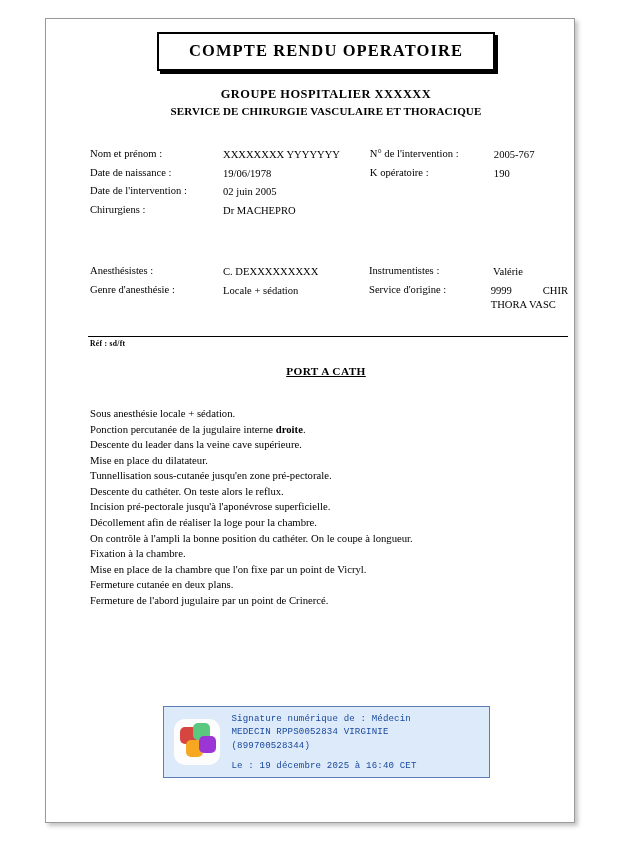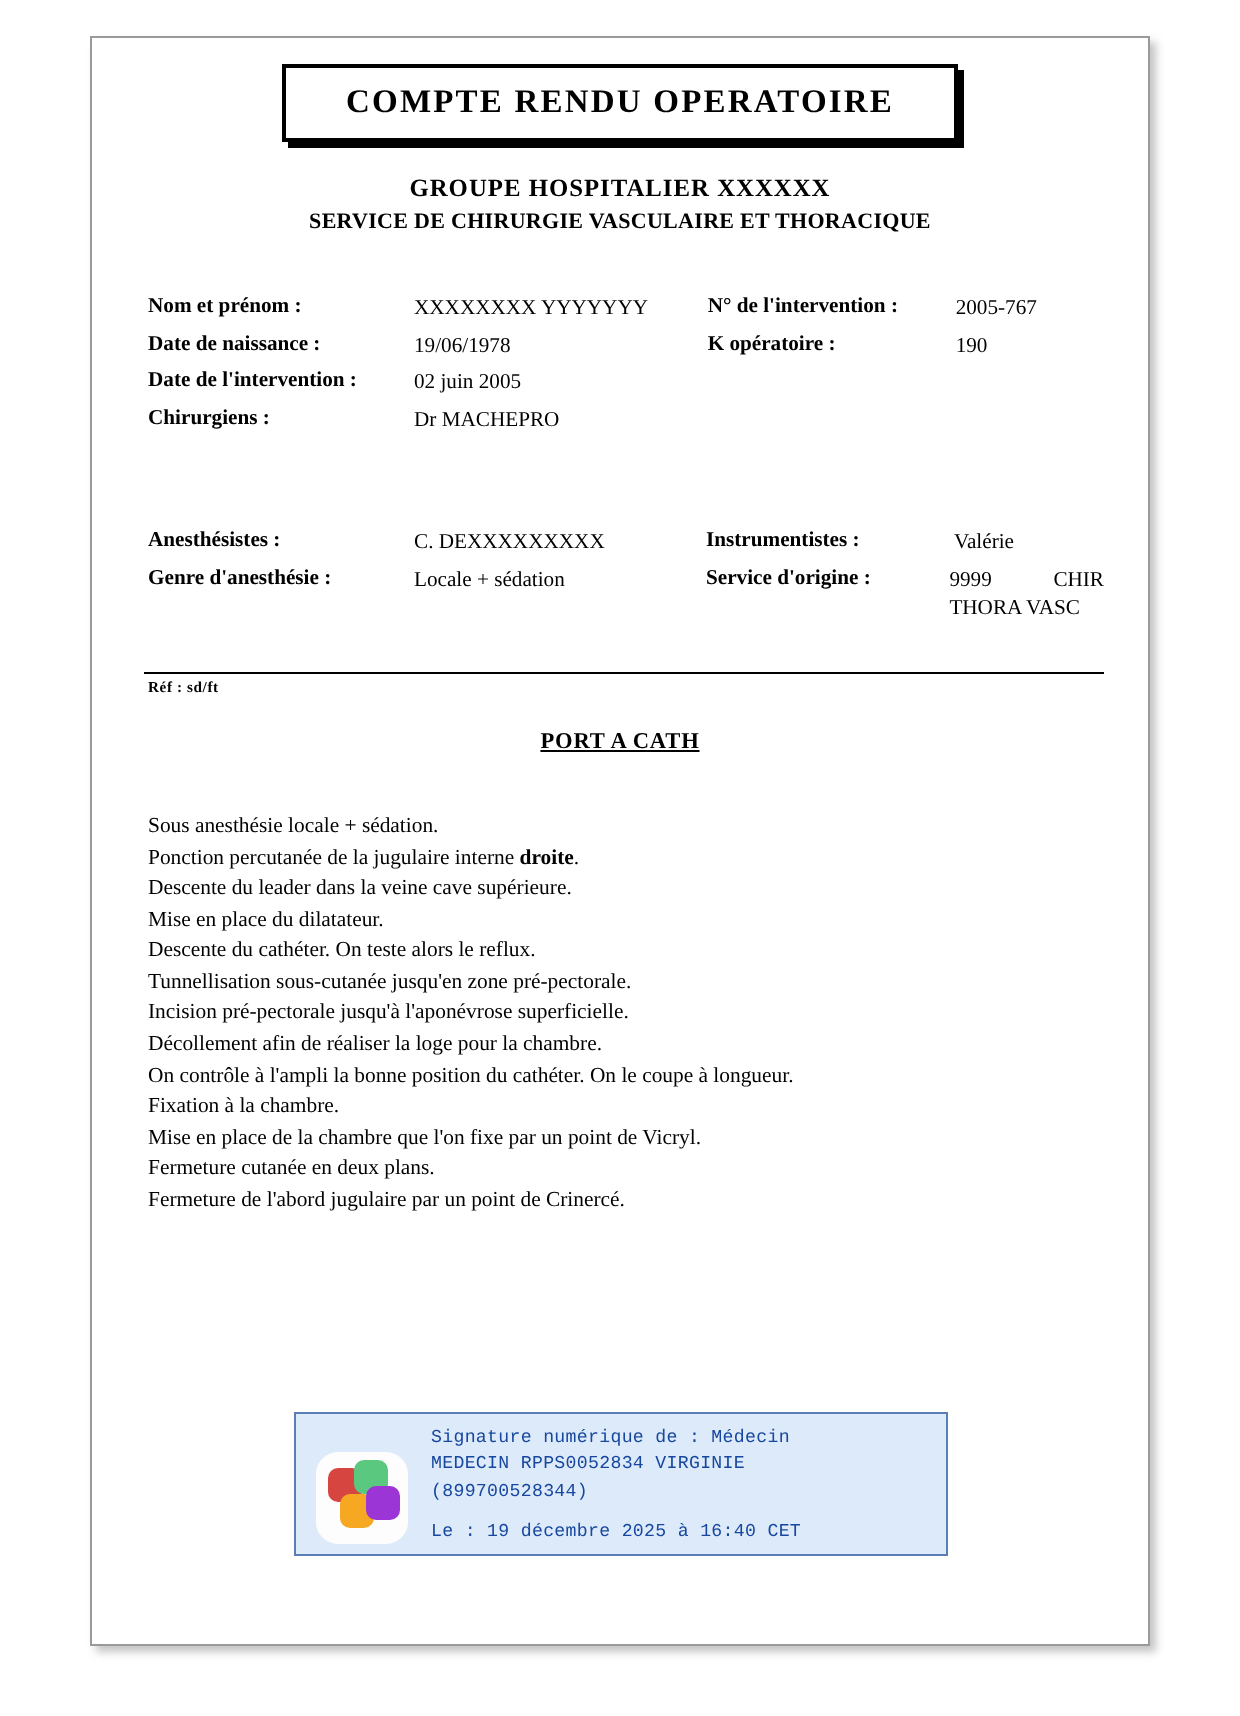--- a/index.html
+++ b/index.html
@@ -25,21 +25,21 @@
     width: 530px;
     height: 805px;
     background: #ffffff;
     border: 1px solid #9a9a9a;
     box-shadow: 3px 3px 4px rgba(90, 90, 90, 0.35);
     box-sizing: border-box;
   }
 
   #sheet-inner {
     position: absolute;
-    left: 0;
+    left: 16px;
     top: 0;
     width: 100%;
     height: 100%;
   }
 
   
   .title-box-wrap {
     margin: 13px 0 0 0;
     display: flex;
     justify-content: center;
@@ -102,21 +102,21 @@
   .info-col.right { width: 199px; }
 
   .info-row {
     display: flex;
     align-items: flex-start;
     margin-bottom: 2.5px;
     min-height: 16px;
   }
   .info-label {
     font-size: 10.6px;
-    font-weight: bold;
+    font-weight: normal;
     white-space: nowrap;
   }
   .info-col.left  .info-label { width: 133px; }
   .info-col.right .info-label { width: 124px; }
 
   .info-value {
     font-size: 10.6px;
     font-weight: normal;
     line-height: 1.32;
   }
@@ -164,21 +164,21 @@
     top: 687px;
     width: 100%;
     display: flex;
     justify-content: center;
   }
   .sig-box {
     width: 327px;
     background: #ddeaf9;
     border: 1px solid #5b7fb4;
     display: flex;
-    align-items: flex-end;
+    align-items: center;
     padding: 5px 6px 5px 6px;
     box-sizing: border-box;
   }
   .sig-logo {
     width: 54px;
     min-width: 54px;
     display: flex;
     align-items: center;
     justify-content: center;
   }
@@ -291,22 +291,22 @@
     <div class="rule"></div>
     <div class="ref-line">Réf : sd/ft</div>
 
     <div class="section-title">PORT A CATH</div>
 
     <div class="body-text">
       <div class="body-line">Sous anesthésie locale + sédation.</div>
       <div class="body-line"><span>Ponction percutanée de la jugulaire interne </span><b>droite</b><span>.</span></div>
       <div class="body-line">Descente du leader dans la veine cave supérieure.</div>
       <div class="body-line">Mise en place du dilatateur.</div>
+      <div class="body-line">Tunnellisation sous-cutanée jusqu'en zone pré-pectorale.</div>
       <div class="body-line">Descente du cathéter. On teste alors le reflux.</div>
-      <div class="body-line">Tunnellisation sous-cutanée jusqu'en zone pré-pectorale.</div>
       <div class="body-line">Incision pré-pectorale jusqu'à l'aponévrose superficielle.</div>
       <div class="body-line">Décollement afin de réaliser la loge pour la chambre.</div>
       <div class="body-line">On contrôle à l'ampli la bonne position du cathéter. On le coupe à longueur.</div>
       <div class="body-line">Fixation à la chambre.</div>
       <div class="body-line">Mise en place de la chambre que l'on fixe par un point de Vicryl.</div>
       <div class="body-line">Fermeture cutanée en deux plans.</div>
       <div class="body-line">Fermeture de l'abord jugulaire par un point de Crinercé.</div>
     </div>
 
     <div class="sig-wrap">

